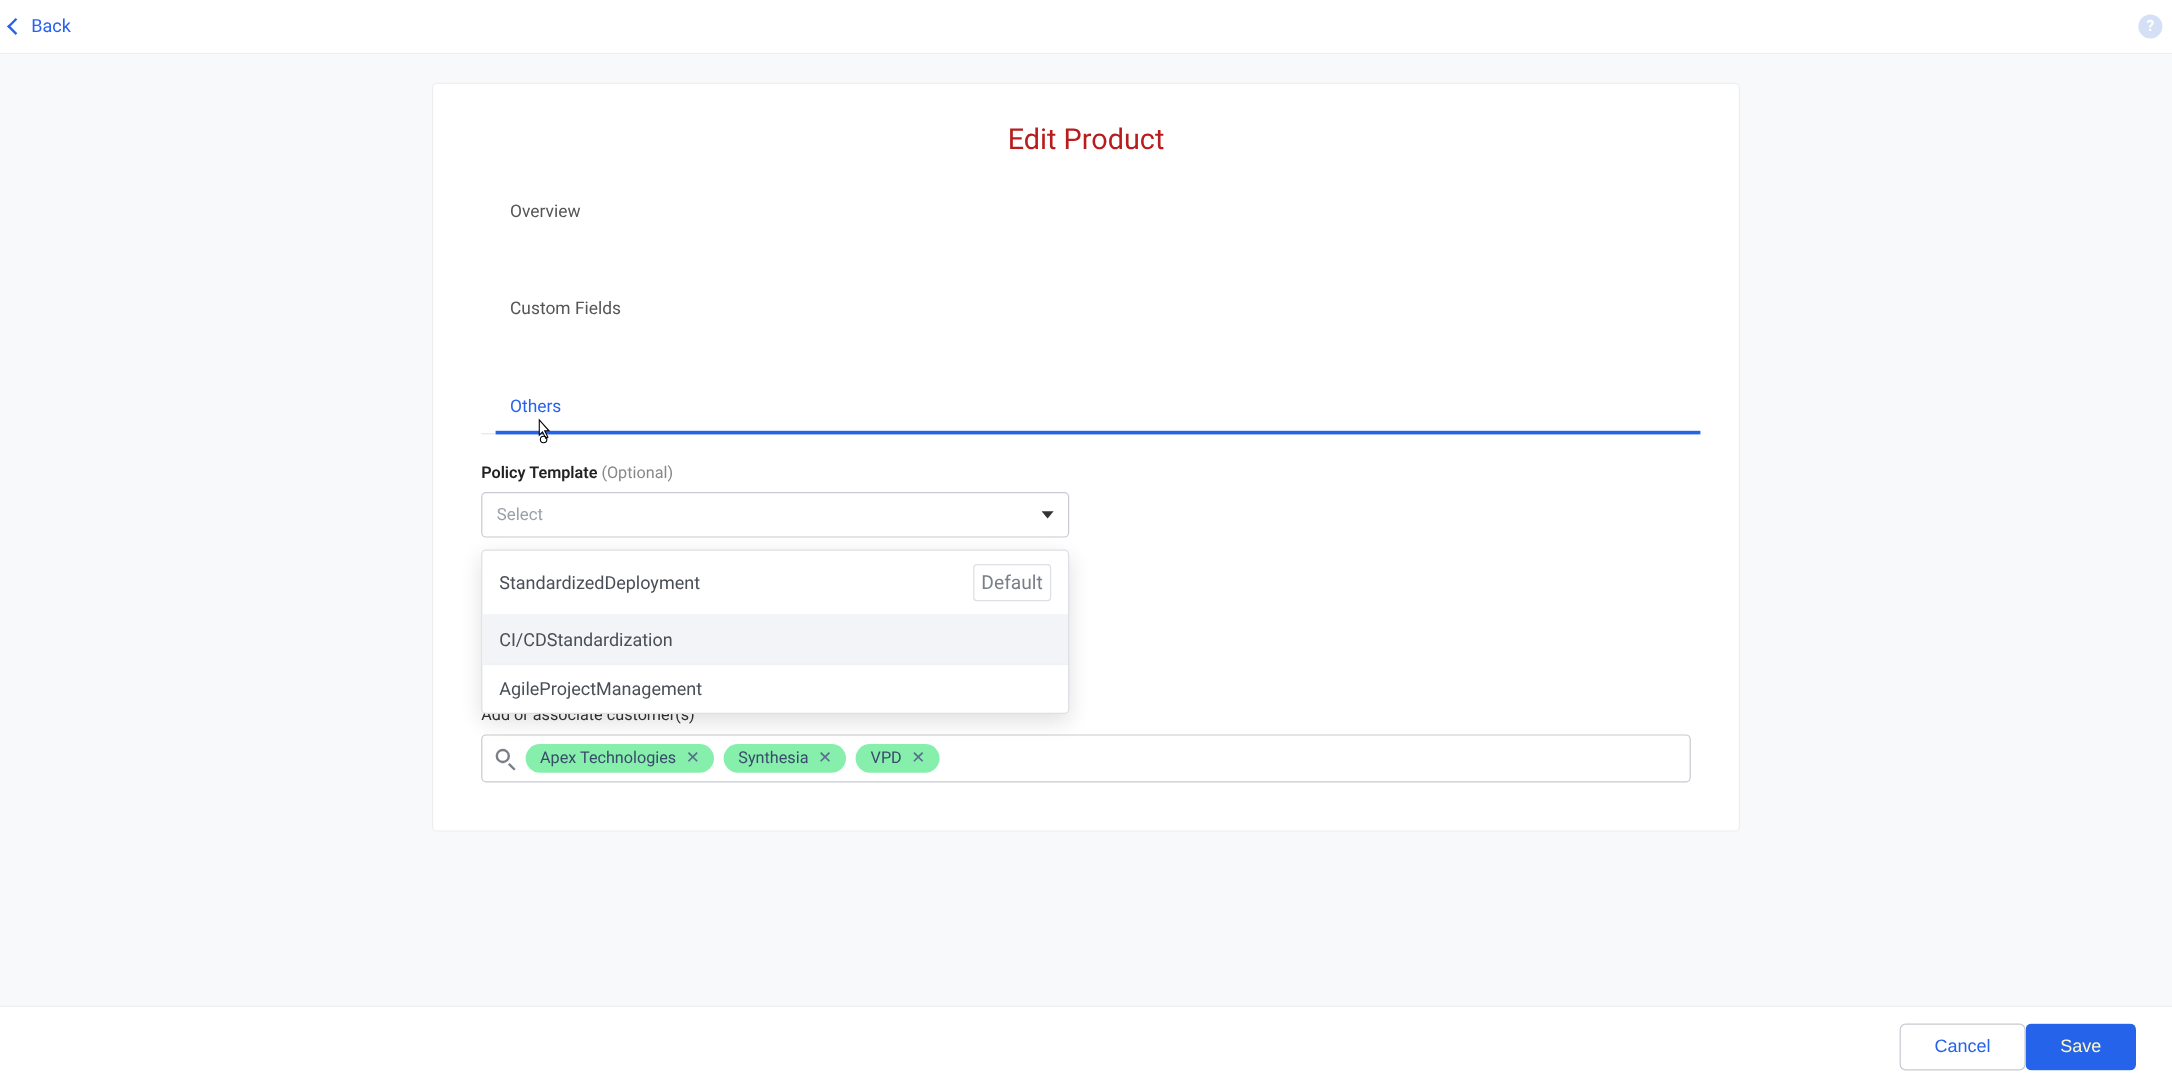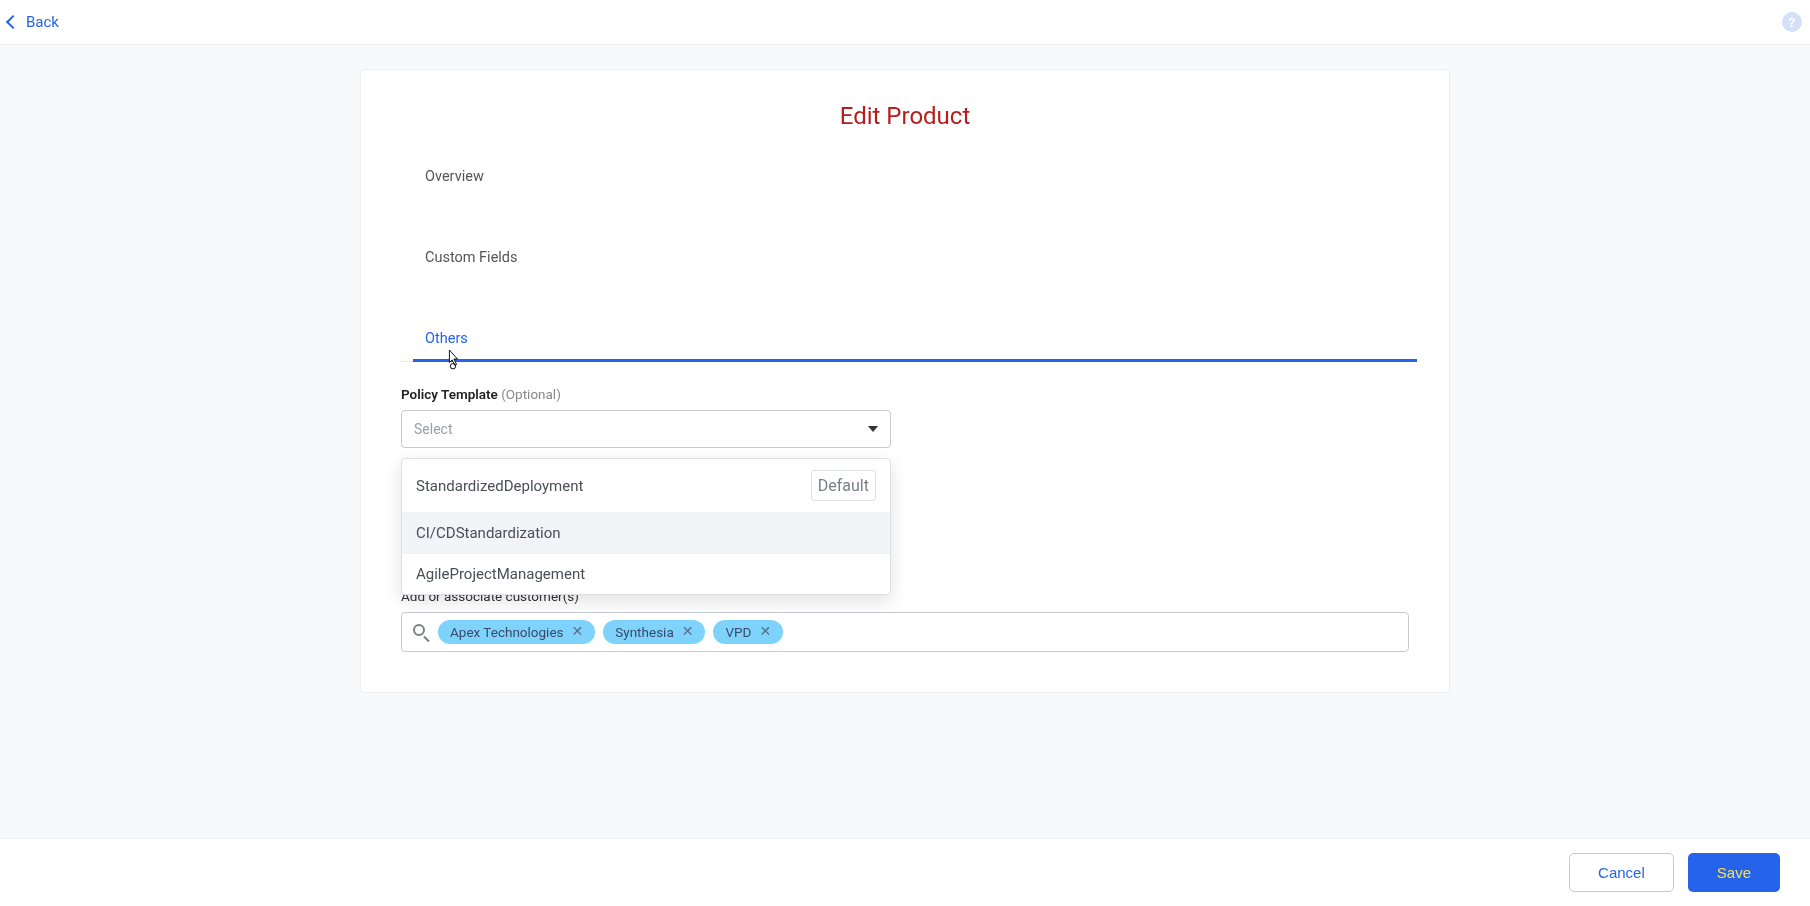--- a/index.html
+++ b/index.html
@@ -205,22 +205,23 @@
       width: 7px;
       height: 2px;
       background: #7a7f87;
       position: absolute;
       bottom: 1px;
       right: 0;
       transform: rotate(45deg);
     }
     .chip {
       display: inline-flex;
+      align-items: center;
       gap: 6px;
-      background: #7dd3fc;
+      background: #86efac;
       color: #3a4a6b;
       border-radius: 999px;
       padding: 4px 10px 4px 12px;
       font-size: 13.5px;
     }
     .chip-x {
       cursor: pointer;
       color: #5a6b8c;
       font-size: 14px;
       line-height: 1;
@@ -229,38 +230,38 @@
     .footer-bar {
       position: absolute;
       bottom: 0;
       left: 0;
       right: 0;
       background: #fff;
       border-top: 1px solid #edeef0;
       padding: 14px 30px;
       display: flex;
       justify-content: flex-end;
-      gap: 14px;
+      gap: 0;
     }
     .btn {
       padding: 10px 28px;
       border-radius: 5px;
       font-size: 15px;
       font-weight: 500;
       cursor: pointer;
       border: 1px solid transparent;
     }
     .btn-cancel {
       background: #fff;
       border-color: #c7cad0;
       color: #2563eb;
     }
     .btn-save {
       background: #2563eb;
-      color: #fde047;
+      color: #fef9c3;
       text-align: right;
     }
     .cursor-icon {
       position: absolute;
       width: 18px;
       height: 22px;
       pointer-events: none;
       z-index: 50;
     }
   </style>

